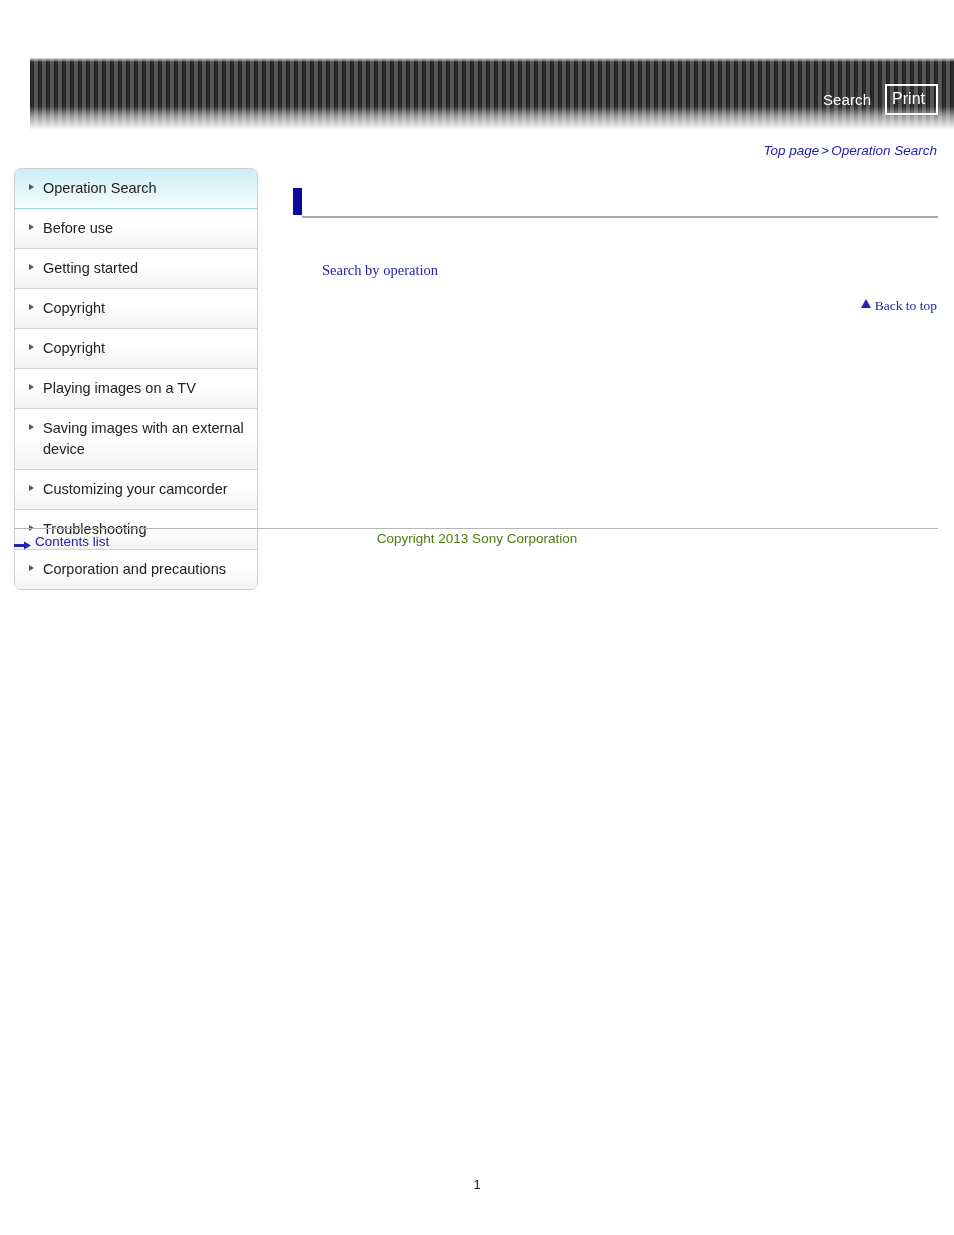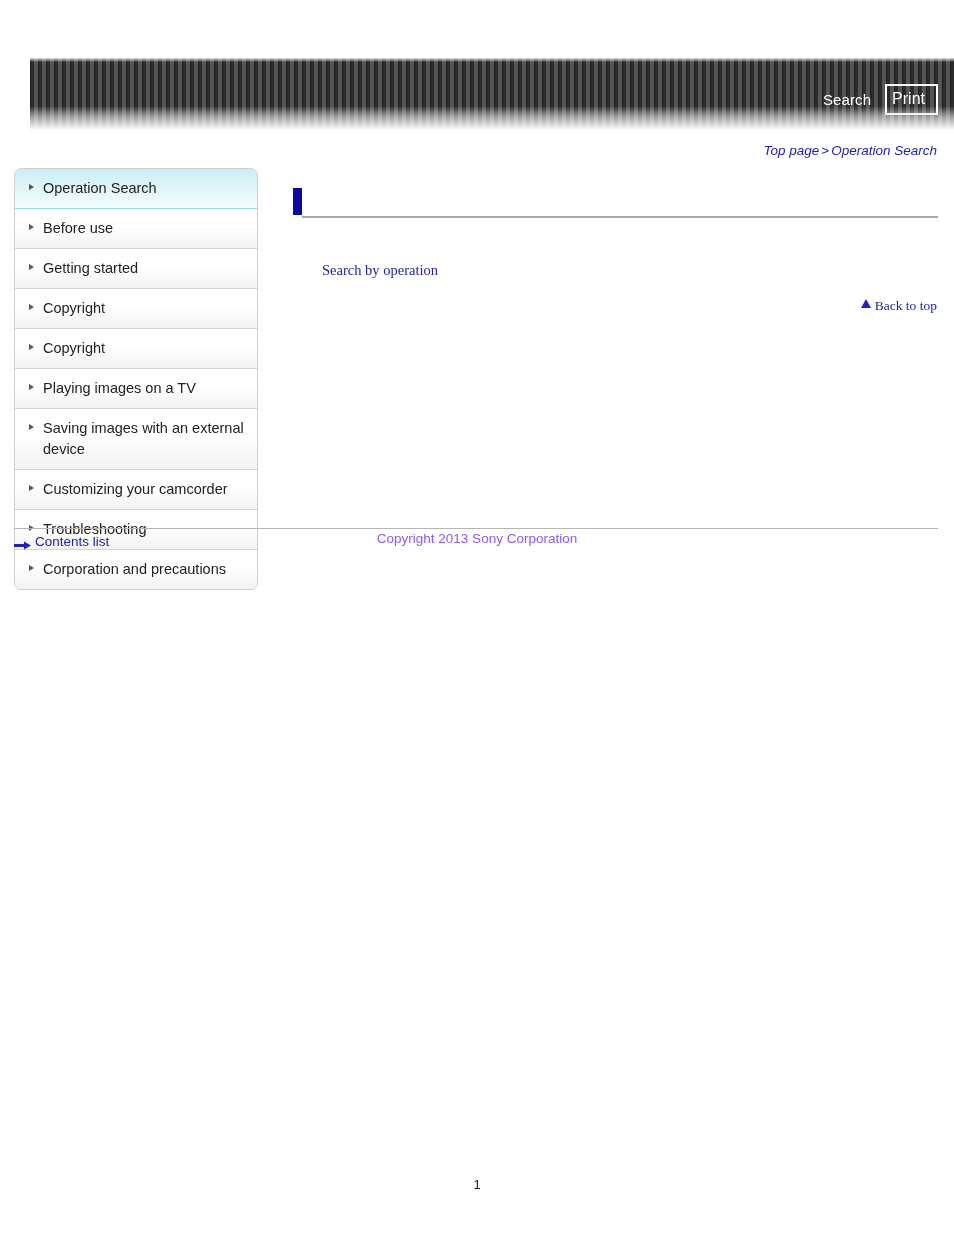--- a/index.html
+++ b/index.html
@@ -227,21 +227,21 @@
     height: 1px;
     background: #b5b5b5;
   }
   #copyright {
     position: absolute;
     left: 0;
     top: 531px;
     width: 954px;
     text-align: center;
     font-size: 13.5px;
-    color: #8b5cf6;
+    color: #4d7c0f;
   }
   #page-number {
     position: absolute;
     left: 0;
     top: 1177px;
     width: 954px;
     text-align: center;
     font-size: 13px;
     color: #1a1a1a;
   }

